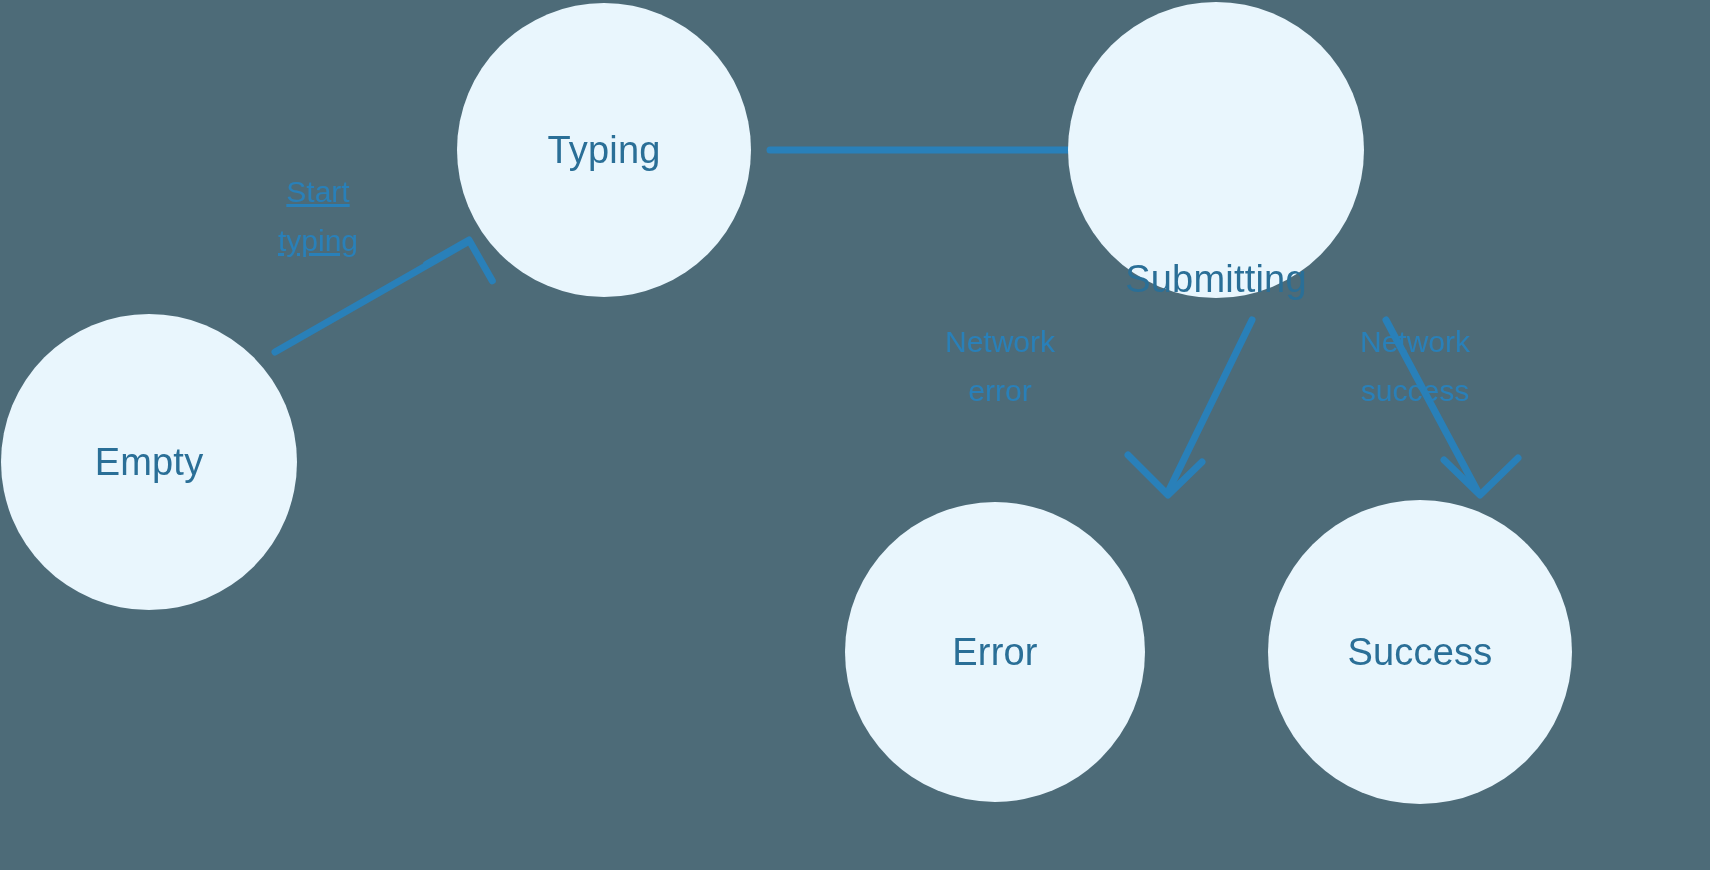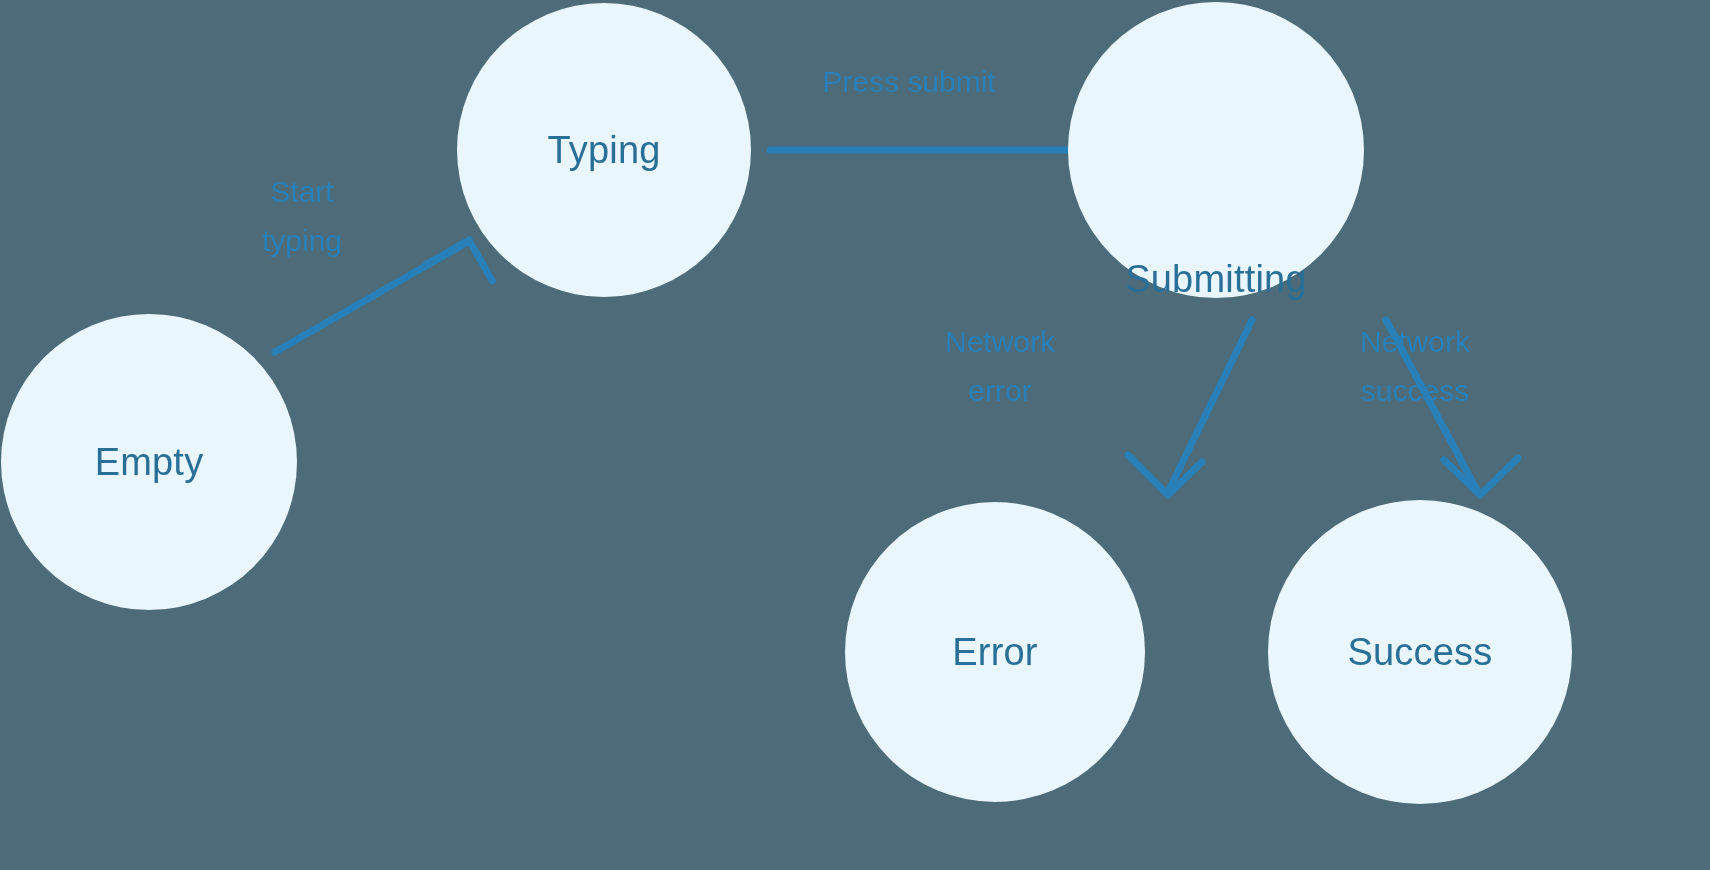--- a/index.html
+++ b/index.html
@@ -51,21 +51,21 @@
     text-align: center;
     white-space: pre-line;
     pointer-events: none;
   }
   #node-empty      { left: 1px;    top: 314px; width: 296px; height: 296px; }
   #node-typing     { left: 457px;  top: 3px;   width: 294px; height: 294px; }
   #node-submitting { left: 1068px; top: 2px;   width: 296px; height: 296px; align-items: flex-end; }
   #node-error      { left: 845px;  top: 502px; width: 300px; height: 300px; }
   #node-success    { left: 1268px; top: 500px; width: 304px; height: 304px; }
 
-  #label-start-typing    { left: 228px;  top: 168px; width: 148px; }
+  #label-start-typing    { left: 244px;  top: 168px; width: 148px; text-decoration: underline; }
   #label-press-submit    { left: 798px;  top: 58px;  width: 222px; }
   #label-network-error   { left: 911px;  top: 318px; width: 178px; }
   #label-network-success { left: 1332px; top: 318px; width: 166px; }
 </style>
 </head>
 <body>
 
 <div id="stage">
 
   <svg id="edge-layer" viewBox="0 0 1710 870" width="1710" height="870" xmlns="http://www.w3.org/2000/svg" aria-hidden="true">
@@ -107,21 +107,20 @@
     <span class="node-label">Error</span>
   </div>
 
   <div class="node" id="node-success">
     <span class="node-label">Success</span>
   </div>
 
   <div class="edge-label" id="label-start-typing">Start
 typing</div>
 
-  <div class="edge-label" id="label-press-submit">Press submit</div>
 
   <div class="edge-label" id="label-network-error">Network
 error</div>
 
   <div class="edge-label" id="label-network-success">Network
 success</div>
 
 </div>
 
 </body></html>

